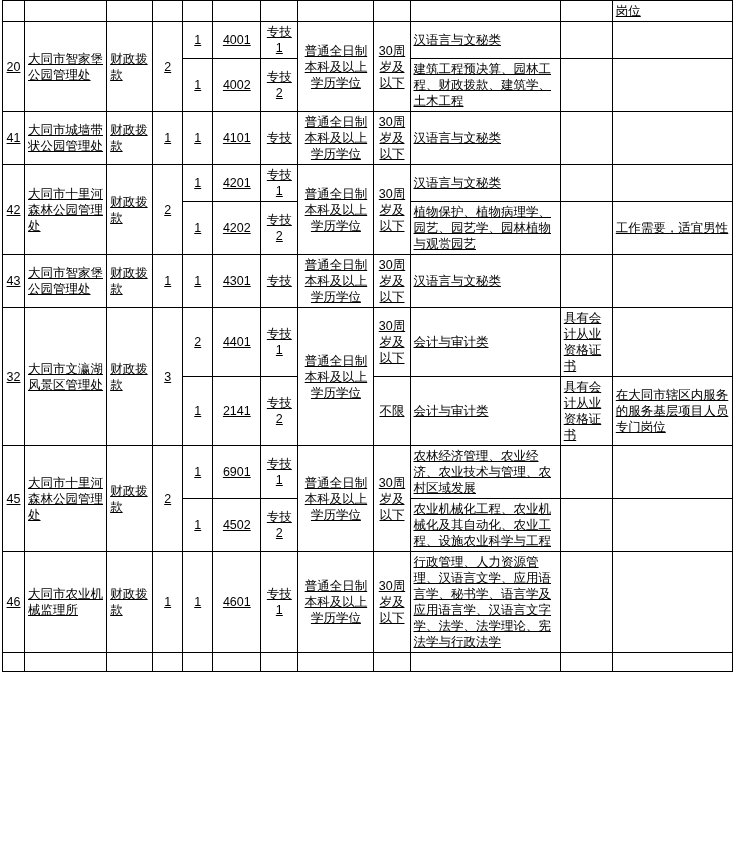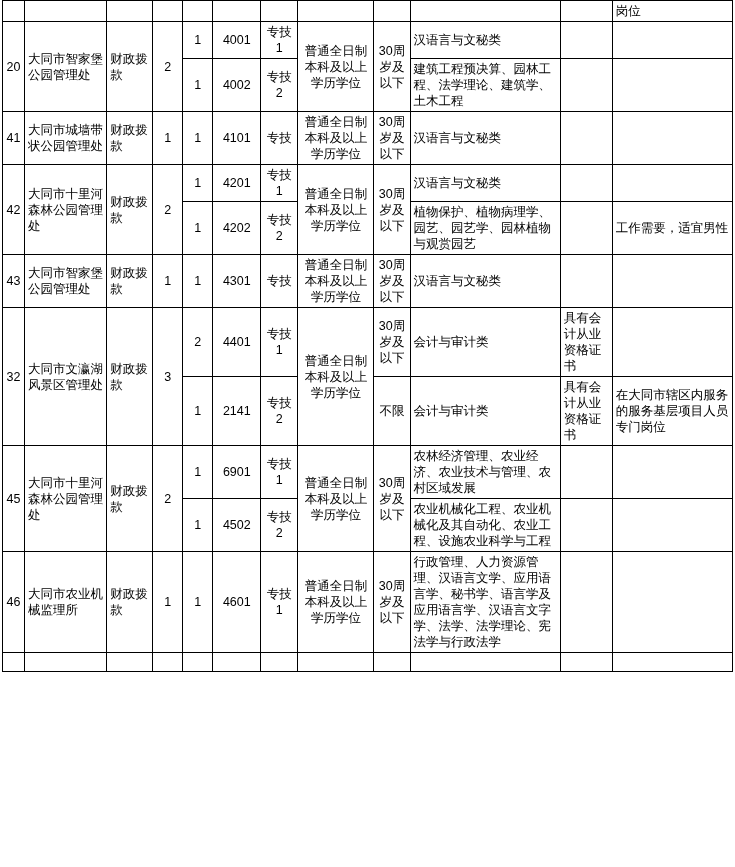--- a/index.html
+++ b/index.html
@@ -4,20 +4,21 @@
 <style>
   html,body{margin:0;padding:0;background:#ffffff;}
   body{
     font-family:"Liberation Sans","DejaVu Sans",sans-serif;
     color:#000;
     width:735px;
   }
   .sheet{
     width:722px;
     position:relative;
+    text-decoration:underline;
   }
   table.grid{
     border-collapse:collapse;
     width:731px;
     margin-left:2px;
     table-layout:fixed;
   }
   table.grid td{
     border:1px solid #000;
     font-size:12.5px;
@@ -93,21 +94,21 @@
         <td class="center" rowspan="2">普通全日制本科及以上学历学位</td>
         <td class="center tight" rowspan="2">30周岁及以下</td>
         <td class="left">汉语言与文秘类</td>
         <td class="left"></td>
         <td class="left"></td>
       </tr>
       <tr>
         <td class="center">1</td>
         <td class="center">4002</td>
         <td class="center tight">专技2</td>
-        <td class="left">建筑工程预决算、园林工程、法学理论、建筑学、土木工程</td>
+        <td class="left">建筑工程预决算、园林工程、财政拨款、建筑学、土木工程</td>
         <td class="left"></td>
         <td class="left"></td>
       </tr>
 
       <tr>
         <td class="center">41</td>
         <td class="left">大同市城墙带状公园管理处</td>
         <td class="left tight">财政拨款</td>
         <td class="center">1</td>
         <td class="center">1</td>

